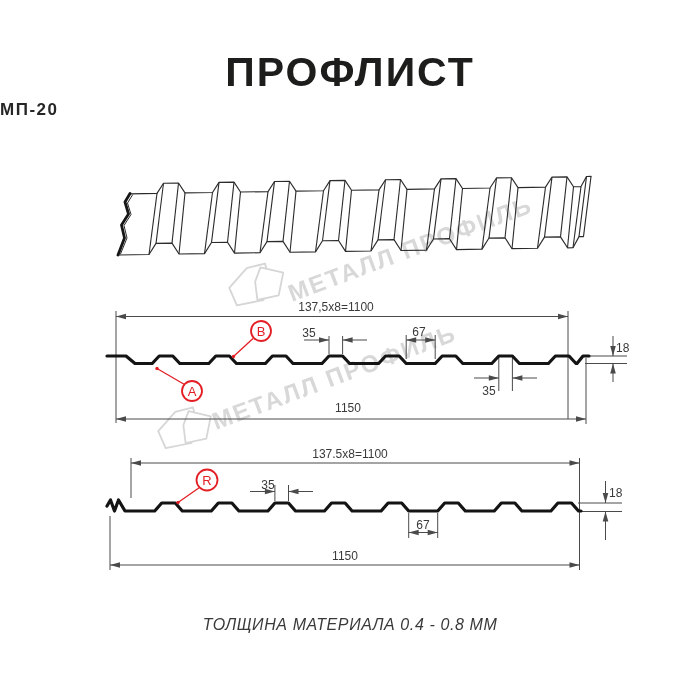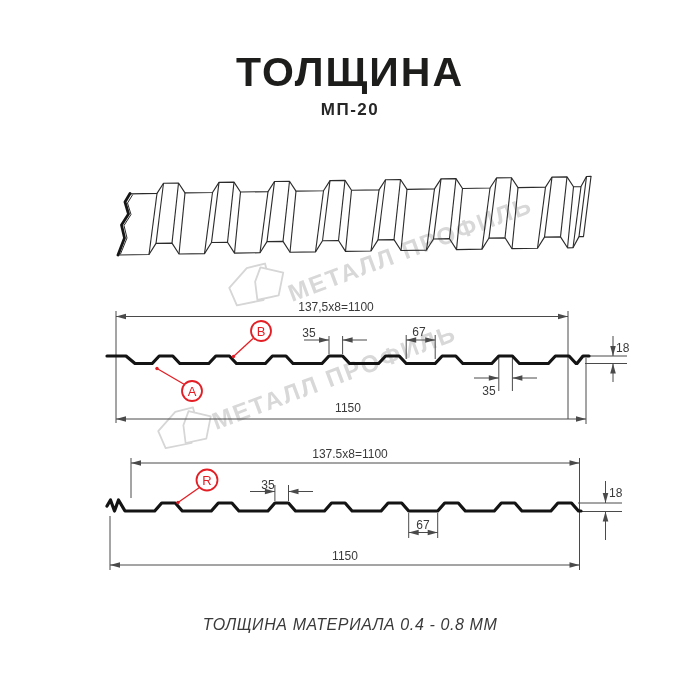--- a/index.html
+++ b/index.html
@@ -1,35 +1,35 @@
 <!DOCTYPE html>
 <html><head>
 <meta charset="utf-8">
 <style>
   html,body{margin:0;padding:0;}
   .canvas{position:relative;width:700px;height:700px;background:#ffffff;overflow:hidden;
           font-family:"Liberation Sans",sans-serif;}
   .title{position:absolute;top:49px;left:0;width:700px;text-align:center;
          font-size:41px;font-weight:bold;letter-spacing:2px;color:#1d1d1b;}
-  .subtitle{position:absolute;top:100px;left:0;width:700px;text-align:center;
+  .subtitle{position:absolute;top:100px;left:0;width:700px;
          font-size:17px;font-weight:600;letter-spacing:1.5px;color:#262626;}
   .footer{position:absolute;top:616px;left:0;width:700px;text-align:center;
          font-size:16px;font-weight:500;letter-spacing:.6px;color:#3a3a3a;font-style:italic;}
   svg{position:absolute;top:0;left:0;}
   svg text{font-family:"Liberation Sans",sans-serif;}
   .dim{font-size:12px;fill:#3a3a3a;}
   .lbl{font-size:13px;fill:#e31e24;}
   .wm-text{font-size:24px;font-weight:bold;letter-spacing:2px;fill:#d8d8d8;}
   .logo-shape{fill:#ffffff;stroke:#d6d6d6;stroke-width:2.4;stroke-linejoin:round;}
 </style>
 </head>
 <body>
 
 <div class="canvas">
-  <div class="title">ТОЛЩИНА</div>
+  <div class="title">ПРОФЛИСТ</div>
   <div class="subtitle">МП-20</div>
 
   <svg width="700" height="700" viewBox="0 0 700 700">
 
     <g transform="translate(227,262) scale(0.76)">
       <path class="logo-shape" d="M3 34 L26 8 L50 2 L55 22 L48 50 L13 57 Z"></path>
       <path class="logo-shape" d="M44 7 L74 14 L68 44 L40 50 L37 26 Z"></path>
     </g>
     <text class="wm-text" x="292" y="302" transform="rotate(-20.5 292 302)">МЕТАЛЛ ПРОФИЛЬ</text>
 

